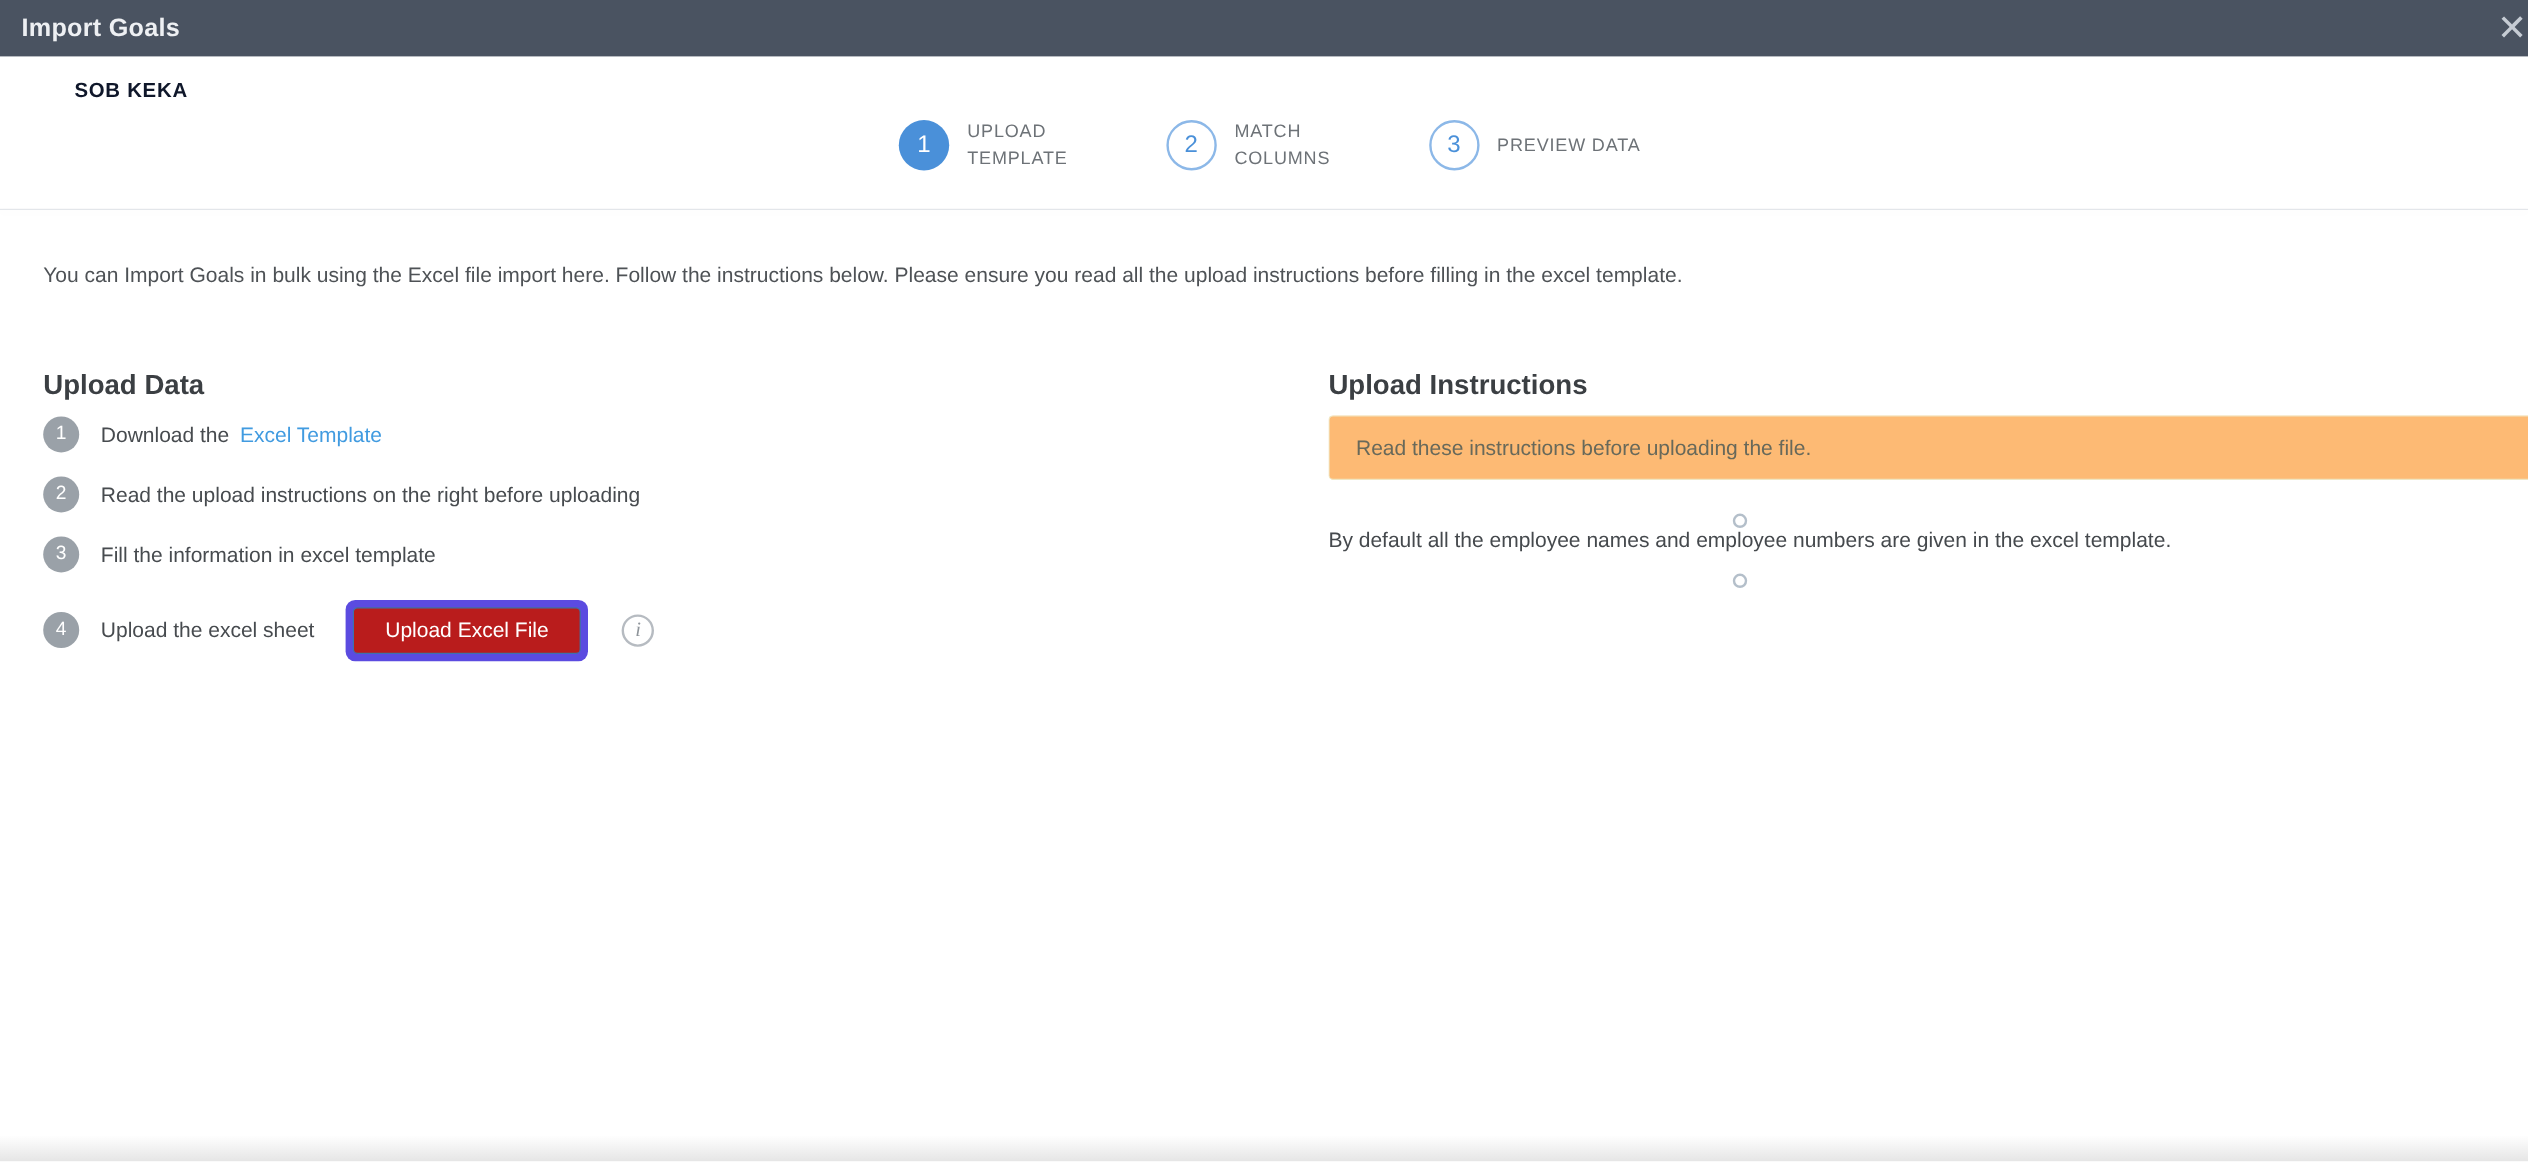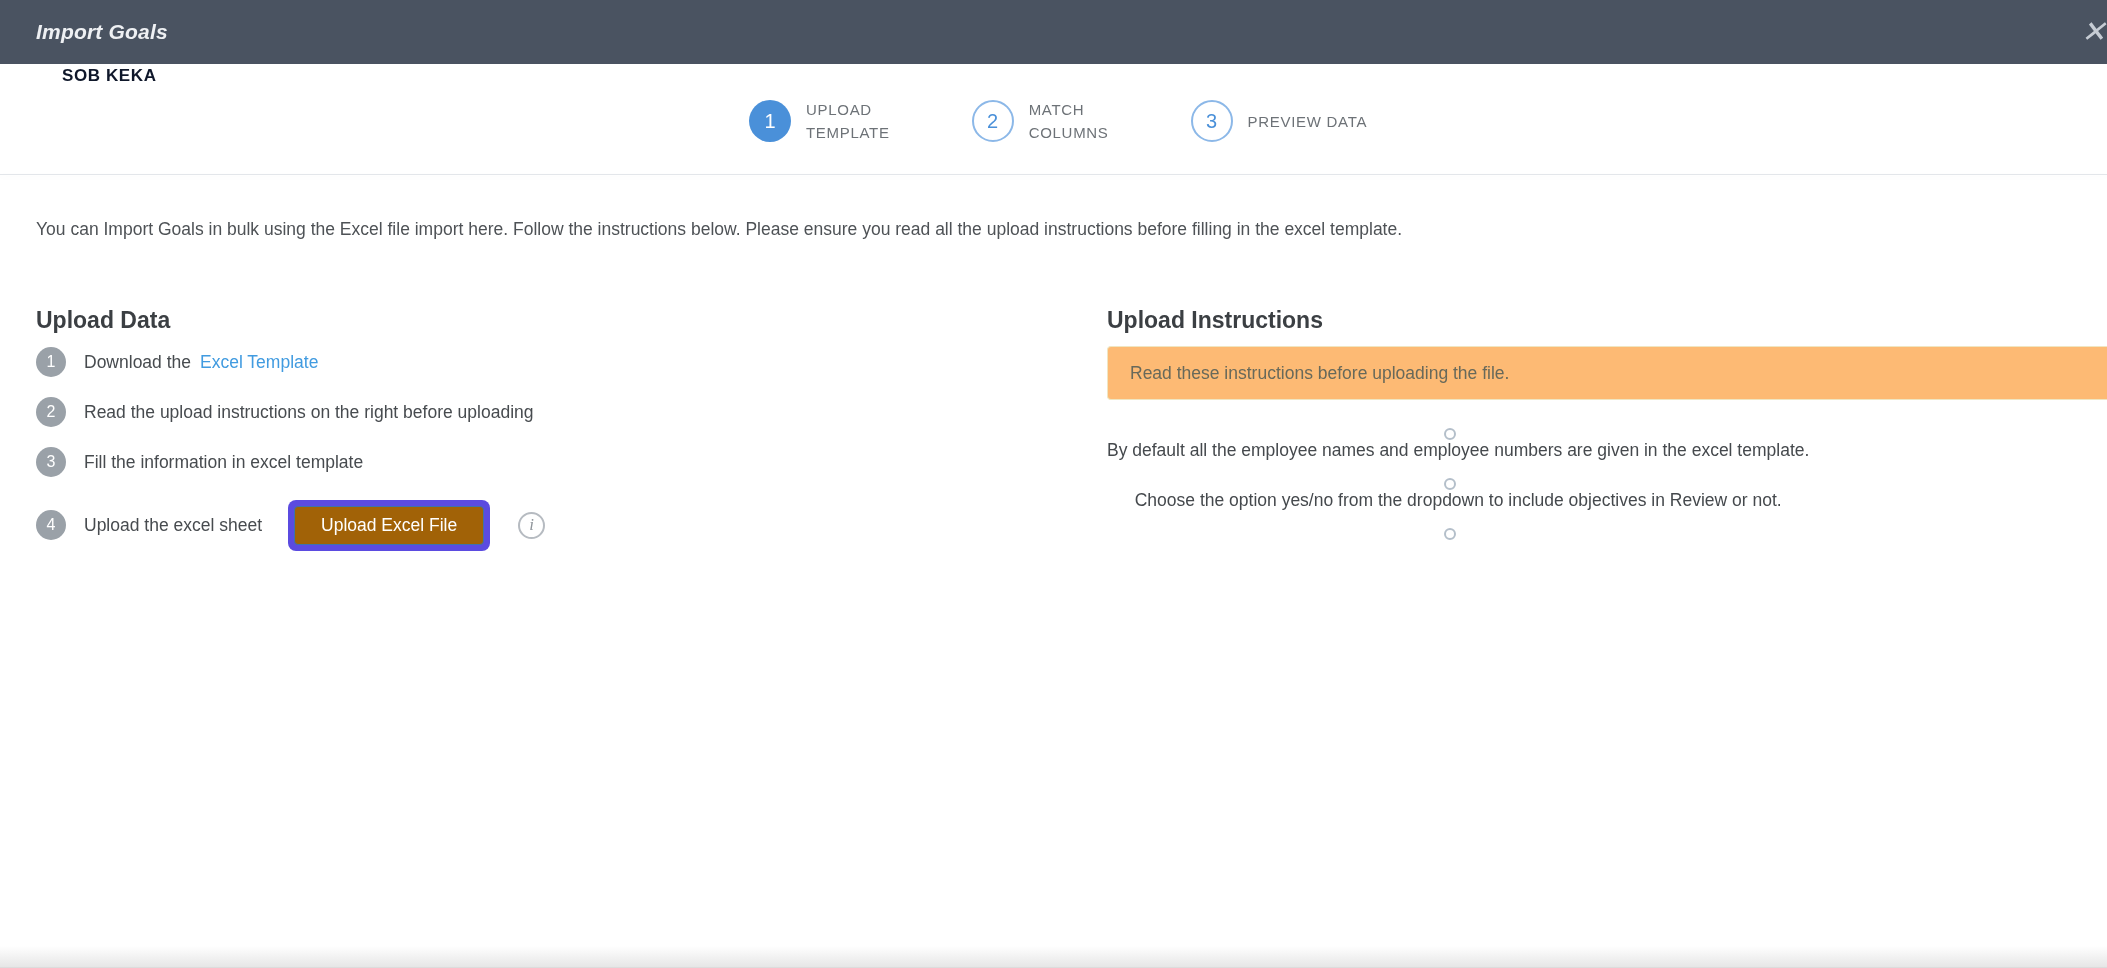--- a/index.html
+++ b/index.html
@@ -2,23 +2,23 @@
 <html><head>
 <meta charset="utf-8">
 <style>
   html,body{margin:0;padding:0;background:#fff;}
   #screen{
     position:relative;width:2107px;height:968px;overflow:hidden;
     font-family:"Liberation Sans", sans-serif;background:#fff;
   }
   
   .modal-header{
-    position:absolute;top:0;left:0;width:2107px;height:64px;
+    position:absolute;top:0;left:0;width:2107px;height:47px;
     background:#4a5361;display:flex;align-items:center;
-    padding-left:36px;box-sizing:border-box;overflow:hidden;font-style:italic;
+    padding-left:18px;box-sizing:border-box;overflow:hidden;
   }
   .modal-title{color:#eef0f3;font-size:21px;font-weight:bold;letter-spacing:.2px;}
   .close-x{
     position:absolute;right:-3px;top:50%;transform:translateY(-50%);
     color:#c6ccd4;font-size:30px;font-weight:300;line-height:1;cursor:pointer;
     padding:4px;
   }
   
   .company{
     position:absolute;left:62px;top:66px;font-size:17px;font-weight:bold;
@@ -60,21 +60,21 @@
   .num-circle{
     width:30px;height:30px;border-radius:50%;background:#9aa1a8;color:#fff;
     display:flex;align-items:center;justify-content:center;font-size:16px;
     margin-right:18px;flex:0 0 auto;
   }
   .excel-link{color:#419be0;margin-left:9px;cursor:pointer;}
   .btn-ring{
     margin-left:26px;background:#5b4be0;padding:6px;border-radius:8px;display:inline-block;
   }
   .upload-btn{
-    background:#a16207;border:1px solid #3d72ab;color:#fff;font-size:17.5px;
+    background:#b91c1c;border:1px solid #3d72ab;color:#fff;font-size:17.5px;
     padding:8px 26px;border-radius:4px;cursor:pointer;
     font-family:"Liberation Sans", sans-serif;
   }
   .info-icon{
     width:27px;height:27px;border-radius:50%;border:2px solid #b6bbc1;
     color:#8f959b;display:flex;align-items:center;justify-content:center;
     font-family:"Liberation Serif", serif;font-size:17px;font-style:italic;
     margin-left:28px;cursor:pointer;box-sizing:border-box;
   }
   
@@ -167,22 +167,18 @@
 
   <div class="banner">Read these instructions before uploading the file.</div>
 
   <div class="bullets">
     <div class="bullet-row">
       <span class="bullet-dot"></span>
       <span>By default all the employee names and employee numbers are given in the excel template.</span>
     </div>
     <div class="bullet-row">
       <span class="bullet-dot"></span>
-      <span>Choose the option yes/no from the dropdown to include objectives in Review or not.</span>
-    </div>
-    <div class="bullet-row">
-      <span class="bullet-dot"></span>
     </div>
   </div>
 
   <div class="bottom-fade"></div>
 
 </div>
 
 </body></html>

